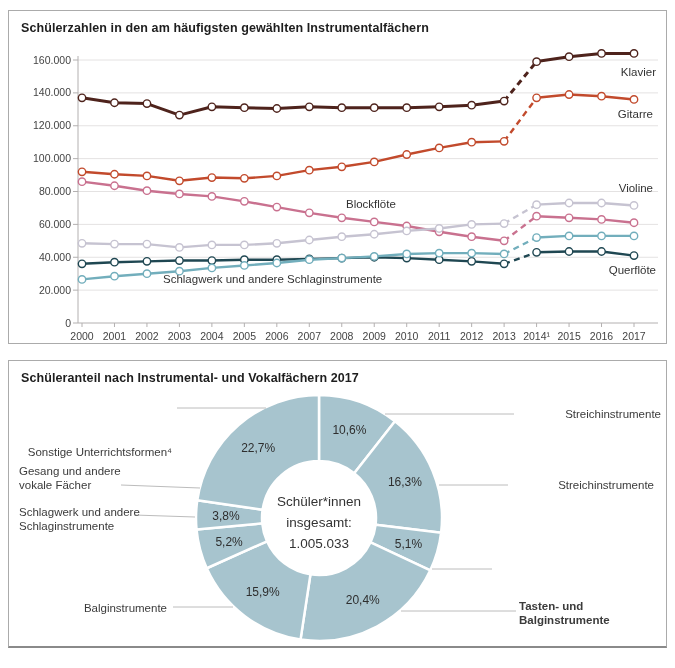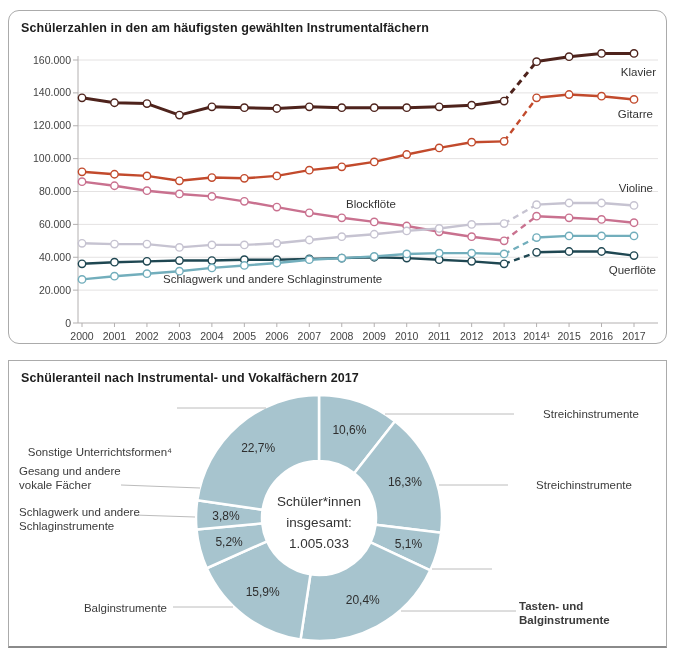--- a/index.html
+++ b/index.html
@@ -1,29 +1,29 @@
 <!DOCTYPE html>
 <html><head>
 <meta charset="utf-8">
 <style>
   html,body{margin:0;padding:0;background:#ffffff;}
   body{width:675px;height:668px;position:relative;font-family:"Liberation Sans",sans-serif;color:#333;}
   .panel{position:absolute;background:#fff;border:1px solid #ababab;box-sizing:border-box;}
-  #panel1{left:8px;top:10px;width:659px;height:334px;border-radius:11px;}
+  #panel1{left:8px;top:10px;width:659px;height:334px;}
   #panel2{left:8px;top:360px;width:659px;height:288px;border-bottom:2px solid #8a8a8a;padding-left:18px;}
   .panel-title{position:absolute;left:12px;top:10px;font-size:12.5px;font-weight:bold;color:#1e1e1e;letter-spacing:.1px;}
   .chart-svg{position:absolute;left:0;top:0;}
   svg text{font-family:"Liberation Sans",sans-serif;}
   .tick-label{font-size:10.5px;fill:#444;}
   .series-label{font-size:11.5px;fill:#333;}
   .pct-label{font-size:12px;fill:#2e2e2e;}
   .center-text{font-size:13.5px;fill:#333;}
   .callout{stroke:#bcbcbc;stroke-width:1;}
   .donut-label{position:absolute;font-size:11.5px;color:#3b3b3b;line-height:14px;}
-  .ta-r{text-align:right;} .ta-c{} .ta-l{text-align:center;}
+  .ta-r{text-align:right;} .ta-c{} .ta-l{text-align:right;}
 </style>
 </head>
 <body>
 
 <section class="panel" id="panel1">
   <div class="panel-title">Schülerzahlen in den am häufigsten gewählten Instrumentalfächern</div>
   <svg id="lineChart" class="chart-svg" width="657" height="332" viewBox="0 0 657 332">
       <line x1="69" y1="279.125" x2="649" y2="279.125" stroke="#e4e2e2" stroke-width="1"></line>
       <line x1="69" y1="246.25" x2="649" y2="246.25" stroke="#e4e2e2" stroke-width="1"></line>
       <line x1="69" y1="213.375" x2="649" y2="213.375" stroke="#e4e2e2" stroke-width="1"></line>

